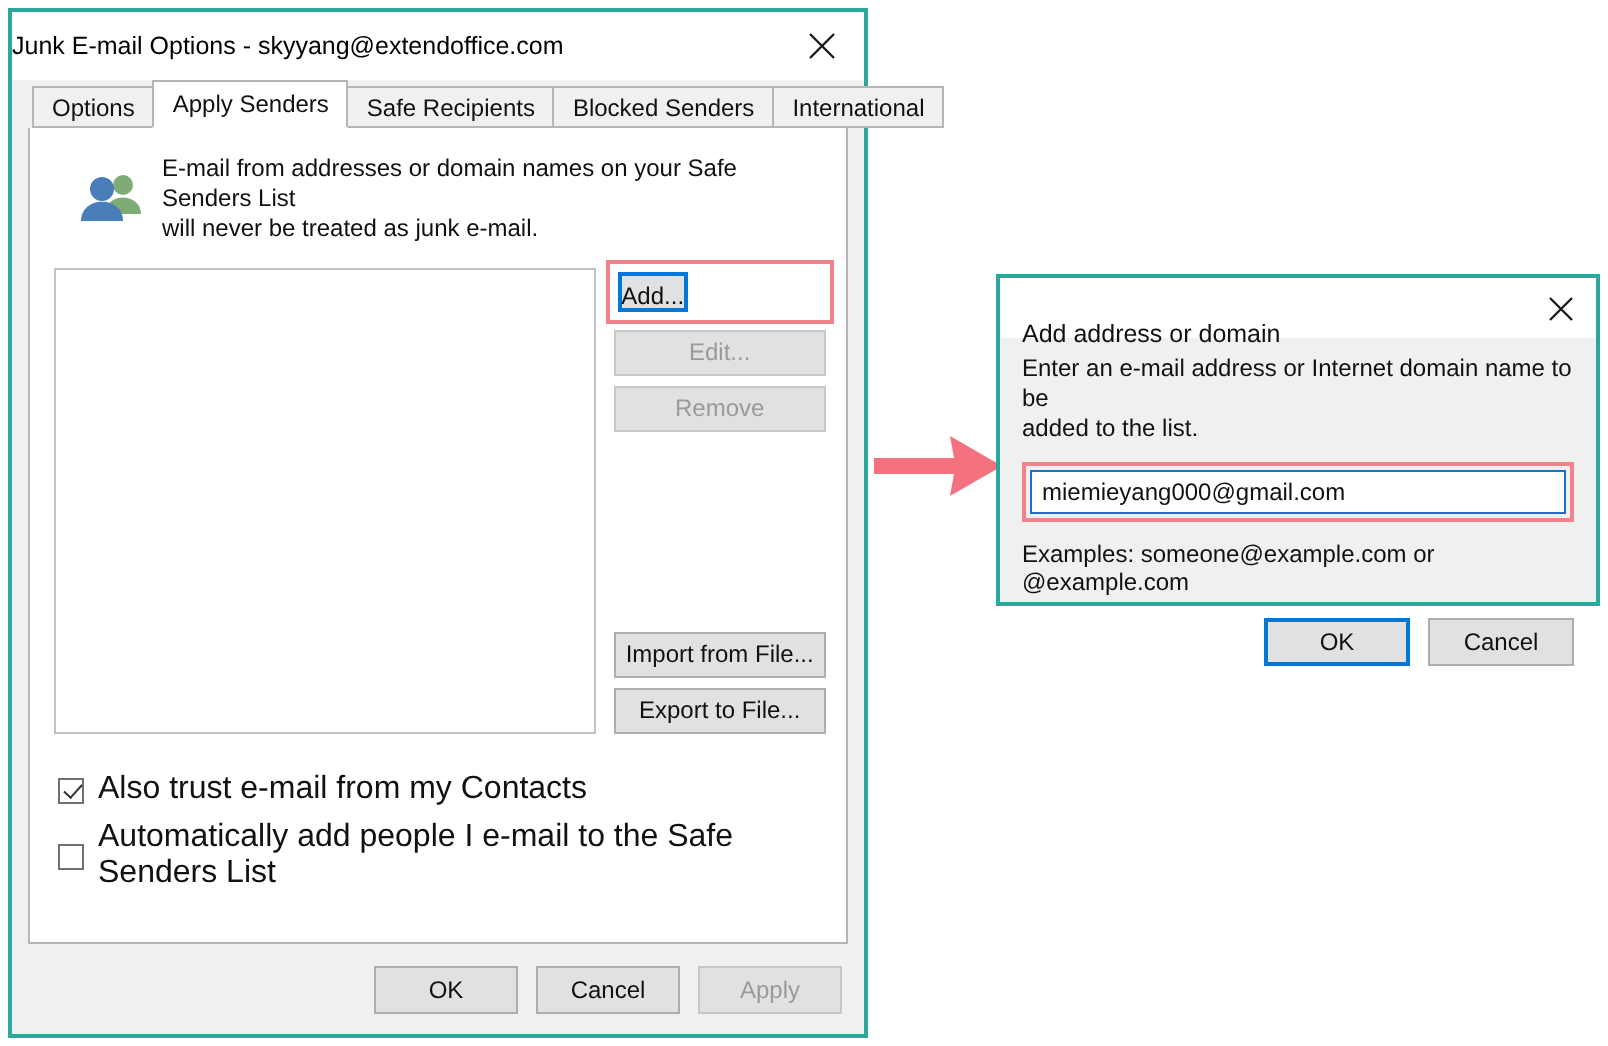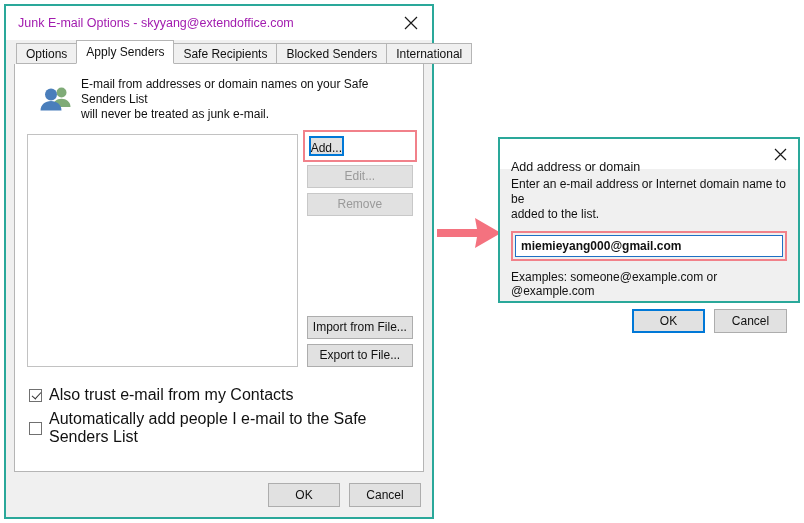--- a/index.html
+++ b/index.html
@@ -32,23 +32,22 @@
   }
   .titlebar {
     height: 34px;
     background: #ffffff;
     display: flex;
     align-items: center;
     flex: 0 0 auto;
     position: relative;
   }
   .titlebar-text {
-    padding-left: 12px;
     font-size: 12.5px;
-    color: #a21caf;
+    color: #000000;
     white-space: nowrap;
   }
   .title-close {
     position: absolute;
     right: 0;
     top: 0;
     width: 42px;
     height: 34px;
     display: flex;
     align-items: center;
@@ -275,21 +274,20 @@
     width: 100%;
     height: 22px;
     border: 1px solid #1f6fc4;
     background: #ffffff;
     font-size: 12px;
     font-family: "Liberation Sans", sans-serif;
     color: #111;
     padding: 0 5px;
     box-sizing: border-box;
     outline: none;
-    font-weight: bold;
   }
   .dlg-examples {
     font-size: 12px;
     color: #111;
     margin-top: 9px;
   }
   .dlg-footer {
     display: flex;
     justify-content: flex-end;
     margin-top: 11px;
@@ -374,20 +372,21 @@
         <span class="cbox"></span>
         <span>Automatically add people I e-mail to the Safe Senders List</span>
       </label>
     </div>
 
   </div>
 
   <div class="footer">
     <button class="btn">OK</button>
     <button class="btn">Cancel</button>
+    <button class="btn disabled">Apply</button>
   </div>
 
 </div>
 
 <svg id="flow-arrow" viewBox="0 0 66 40">
   <path d="M0 16 L40 16 L38 5 L64 20 L38 35 L40 24 L0 24 Z" fill="#f4727f"></path>
 </svg>
 
 <div id="add-dialog">
 

